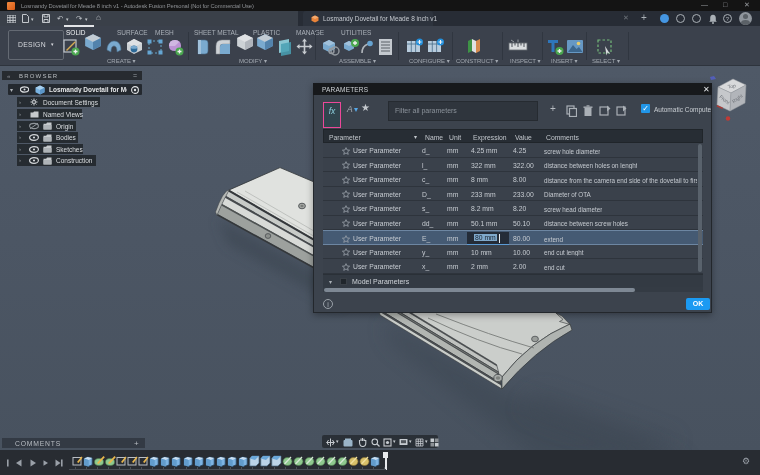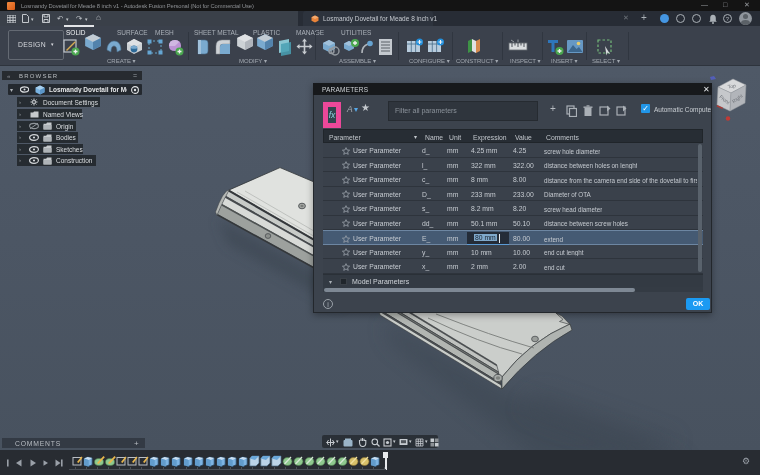--- a/index.html
+++ b/index.html
@@ -184,21 +184,21 @@
 </svg>
 
 <div class="abs" id="dialog" style="left:313px;top:83px;width:399px;height:230px;background:#3c434d;border:1px solid #23272c;box-shadow:0 2px 7px rgba(0,0,0,0.35);">
 
   <div class="abs" style="left:-1px;top:-1px;width:399px;height:12px;background:#17191c;color:#cfd3d7;">
     <span class="abs" style="left:9px;top:2.5px;font-size:6.5px;letter-spacing:0.2px;">PARAMETERS</span>
     <span class="abs" style="left:390px;top:1.5px;font-size:8px;color:#e4e7ea;">✕</span>
   </div>
 
   <div class="abs" style="left:0;top:11px;width:397px;height:36px;">
-    <div class="abs" style="left:9px;top:7px;width:18px;height:26px;border:5px solid #ec4899;background:#31454e;color:#8ed0de;font-style:italic;font-size:8.5px;text-align:center;line-height:16px;">fx</div>
+    <div class="abs" style="left:9px;top:7px;width:18px;height:26px;border:1px solid #ec4899;background:#31454e;color:#8ed0de;font-style:italic;font-size:8.5px;text-align:center;line-height:16px;">fx</div>
     <div class="abs" style="left:33px;top:9px;font-size:8.5px;color:#aab0b6;font-style:italic;">A</div>
       <div class="abs" style="left:40px;top:13px;width:0;height:0;border-left:2.5px solid transparent;border-right:2.5px solid transparent;border-top:4px solid #56a8e8;"></div>
     <div class="abs" style="left:47px;top:7px;font-size:10px;color:#c3c8cd;">★</div>
     <div class="abs" style="left:74px;top:6px;width:150px;height:20px;background:#2f353d;border:1px solid #262b31;"></div>
     <span class="abs" style="left:81px;top:12px;font-size:7px;color:#8b929a;">Filter all parameters</span>
     <span class="abs" style="left:236px;top:8px;font-size:10px;color:#b7bcc2;">+</span>
     <svg class="abs" style="left:252px;top:10px" width="11" height="12" viewBox="0 0 11 12">
         <rect x="1" y="1" width="7" height="8" fill="none" stroke="#aab0b6" stroke-width="1.2"></rect>
         <rect x="3.5" y="3.5" width="7" height="8" fill="#3c434d" stroke="#aab0b6" stroke-width="1.2"></rect>
       </svg>

